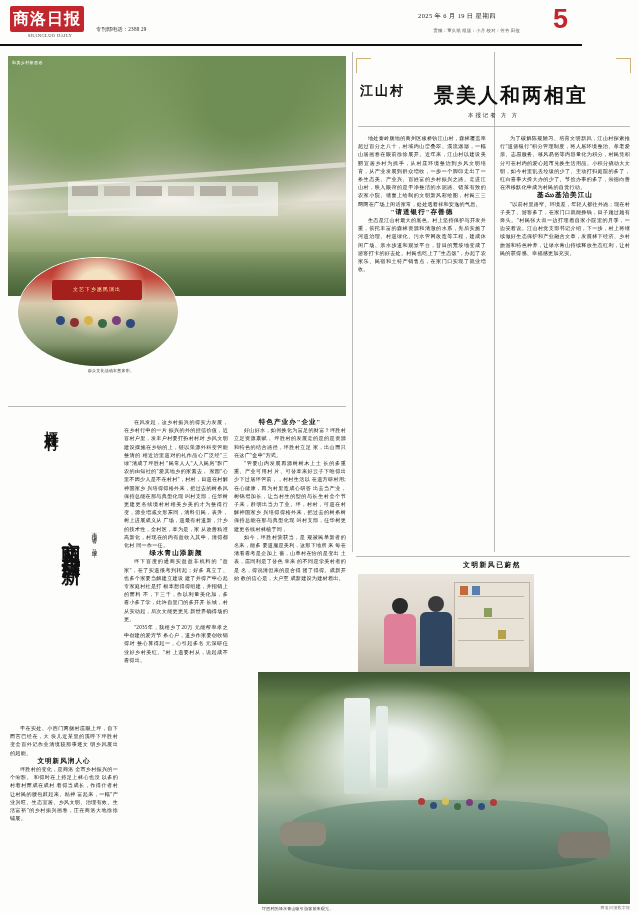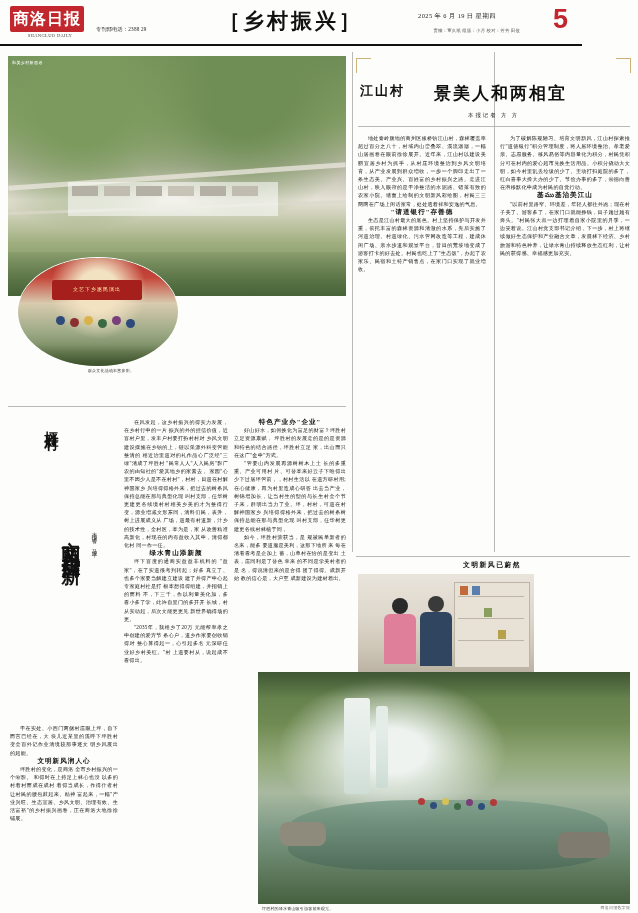--- a/index.html
+++ b/index.html
@@ -85,21 +85,21 @@
     text-indent:0 !important;
   }
 
   
   .r-head-small{
     position:absolute;
     font-size:13px;font-weight:bold;letter-spacing:2px;color:#111;
   }
   .r-head-big{
     position:absolute;
-    font-size:17px;font-weight:bold;letter-spacing:2px;color:#111;
+    font-size:20px;font-weight:bold;letter-spacing:2px;color:#111;
   }
   .byline{
     position:absolute;font-size:5.4px;color:#222;letter-spacing:2px;
   }
 
   
   .v-head{
     position:absolute;
     writing-mode:vertical-rl;
     text-orientation:upright;
@@ -147,21 +147,20 @@
 </style>
 </head>
 <body>
 
 <div class="page">
 
   <div class="masthead">
     <div class="logo">商洛日报</div>
     <div class="logo-sub">SHANGLUO DAILY</div>
     <div class="hotline">专刊部电话：2388 29</div>
-    <div class="section-title">［乡村振兴］</div>
     <div class="dateline">2025 年 6 月 19 日  星期四</div>
     <div class="credits">责编：董久凯  组版：小月  校对：芳芳  田俊</div>
     <div class="pagenum">5</div>
   </div>
 
   <div class="vrule" style="left:352px;top:52px;height:500px;"></div>
   <div class="vrule" style="left:494px;top:52px;height:500px;"></div>
   <div class="hrule" style="left:8px;top:406px;width:338px;"></div>
   <div class="hrule" style="left:356px;top:556px;width:274px;"></div>
 

